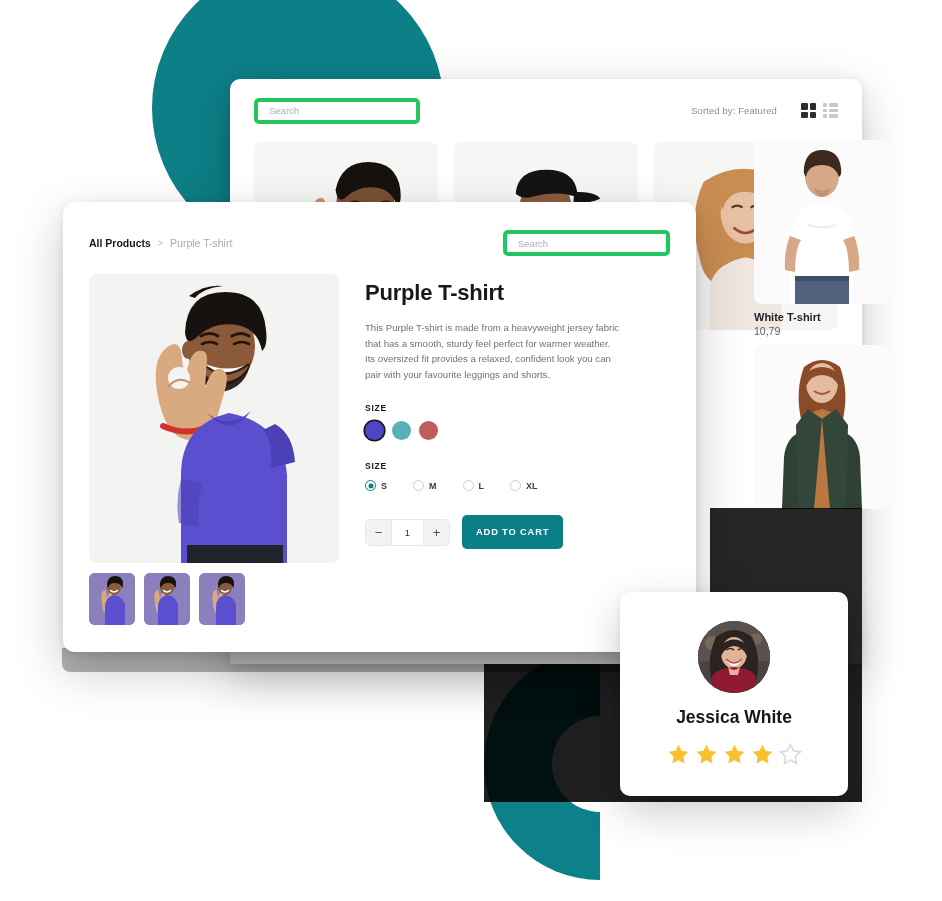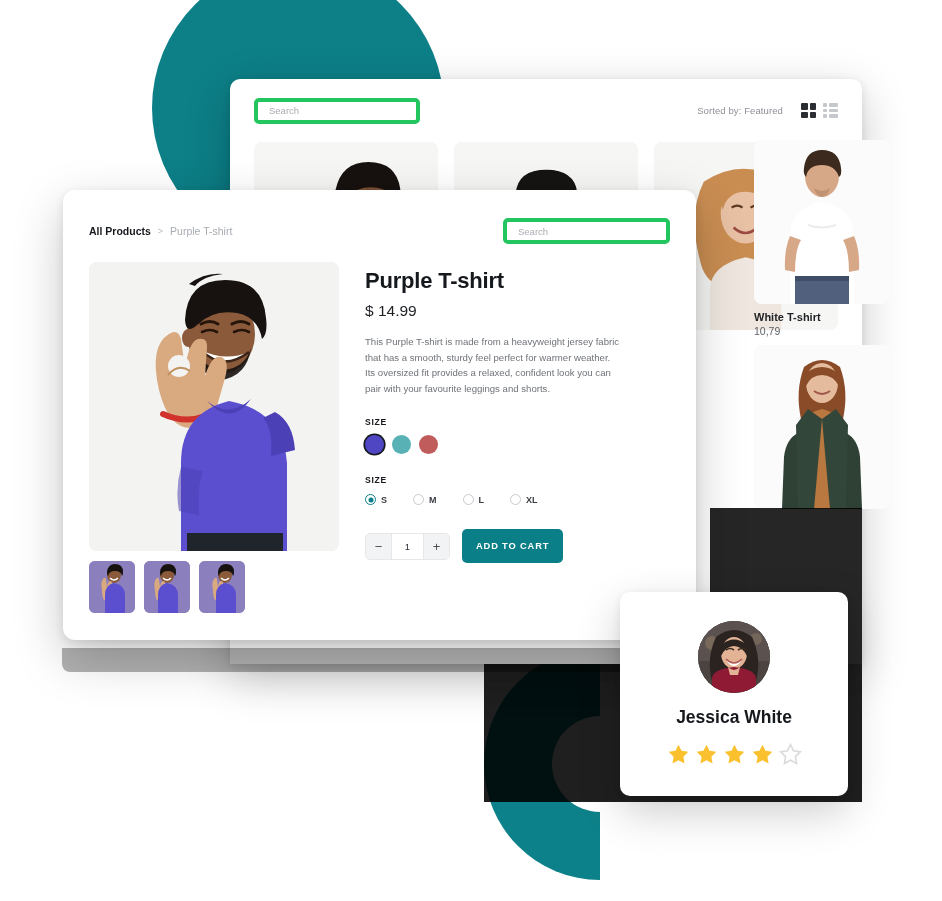--- a/index.html
+++ b/index.html
@@ -104,21 +104,21 @@
     width: 100%;
     font-family: "Liberation Sans", sans-serif;
     font-size: 9.5px;
     color: #6d7176;
     background: transparent;
   }
   .search-box input::placeholder { color: #a9adb2; }
   .bw-right {
     display: flex;
     align-items: center;
-    gap: 18px;
+    gap: 24px;
   }
   .sorted-by {
     font-size: 9.5px;
     color: #8c9096;
     letter-spacing: 0.1px;
   }
   .view-icons { display: flex; gap: 7px; align-items: center; }
   .icon-grid, .icon-list {
     width: 15px; height: 15px;
     display: grid;
@@ -179,21 +179,21 @@
     background: #f6f6f5;
     border-radius: 8px;
     overflow: hidden;
     position: relative;
   }
 
   
   .front-window {
     position: absolute;
     left: 63px;
-    top: 190px;
+    top: 202px;
     width: 633px;
     height: 450px;
     background: #ffffff;
     border-radius: 12px;
     box-shadow: 0 18px 50px rgba(0,0,0,0.22), 0 3px 10px rgba(0,0,0,0.10);
     overflow: hidden;
   }
   .fw-top {
     display: flex;
     align-items: center;
@@ -603,21 +603,20 @@
               <path d="M22 17 q4 4 8 0" stroke="#fff" stroke-width="1.4" fill="none"></path>
               <path d="M14 30 q-2-10 2-13 q2-1 2 2 l1 7 q1-6 3-6 q2 0 2 2 l-1 6 q1-5 3-4 q2 1 1 5 l-2 6 q-2 5-6 5 q-5 0-5-10z" fill="#d9a97f"></path>
               <path d="M17 52 v-18 q0-10 9-12 q11 2 11 12 v18z" fill="#5b4fd0"></path>
             </svg>
           </div>
         </div>
       </div>
 
       <div class="details">
         <h1 class="p-title">Purple T-shirt</h1>
-        <div class="p-price">$ 14.99</div>
         <p class="p-desc">This Purple T-shirt is made from a heavyweight jersey fabric that has a smooth, sturdy feel perfect for warmer weather. Its oversized fit provides a relaxed, confident look you can pair with your favourite leggings and shorts.</p>
 
         <div class="opt-label">SIZE</div>
         <div class="swatches">
           <div class="swatch sel" style="background:#4f46c4"></div>
           <div class="swatch" style="background:#58b2b5"></div>
           <div class="swatch" style="background:#c05c5c"></div>
         </div>
 
         <div class="opt-label">SIZE</div>

